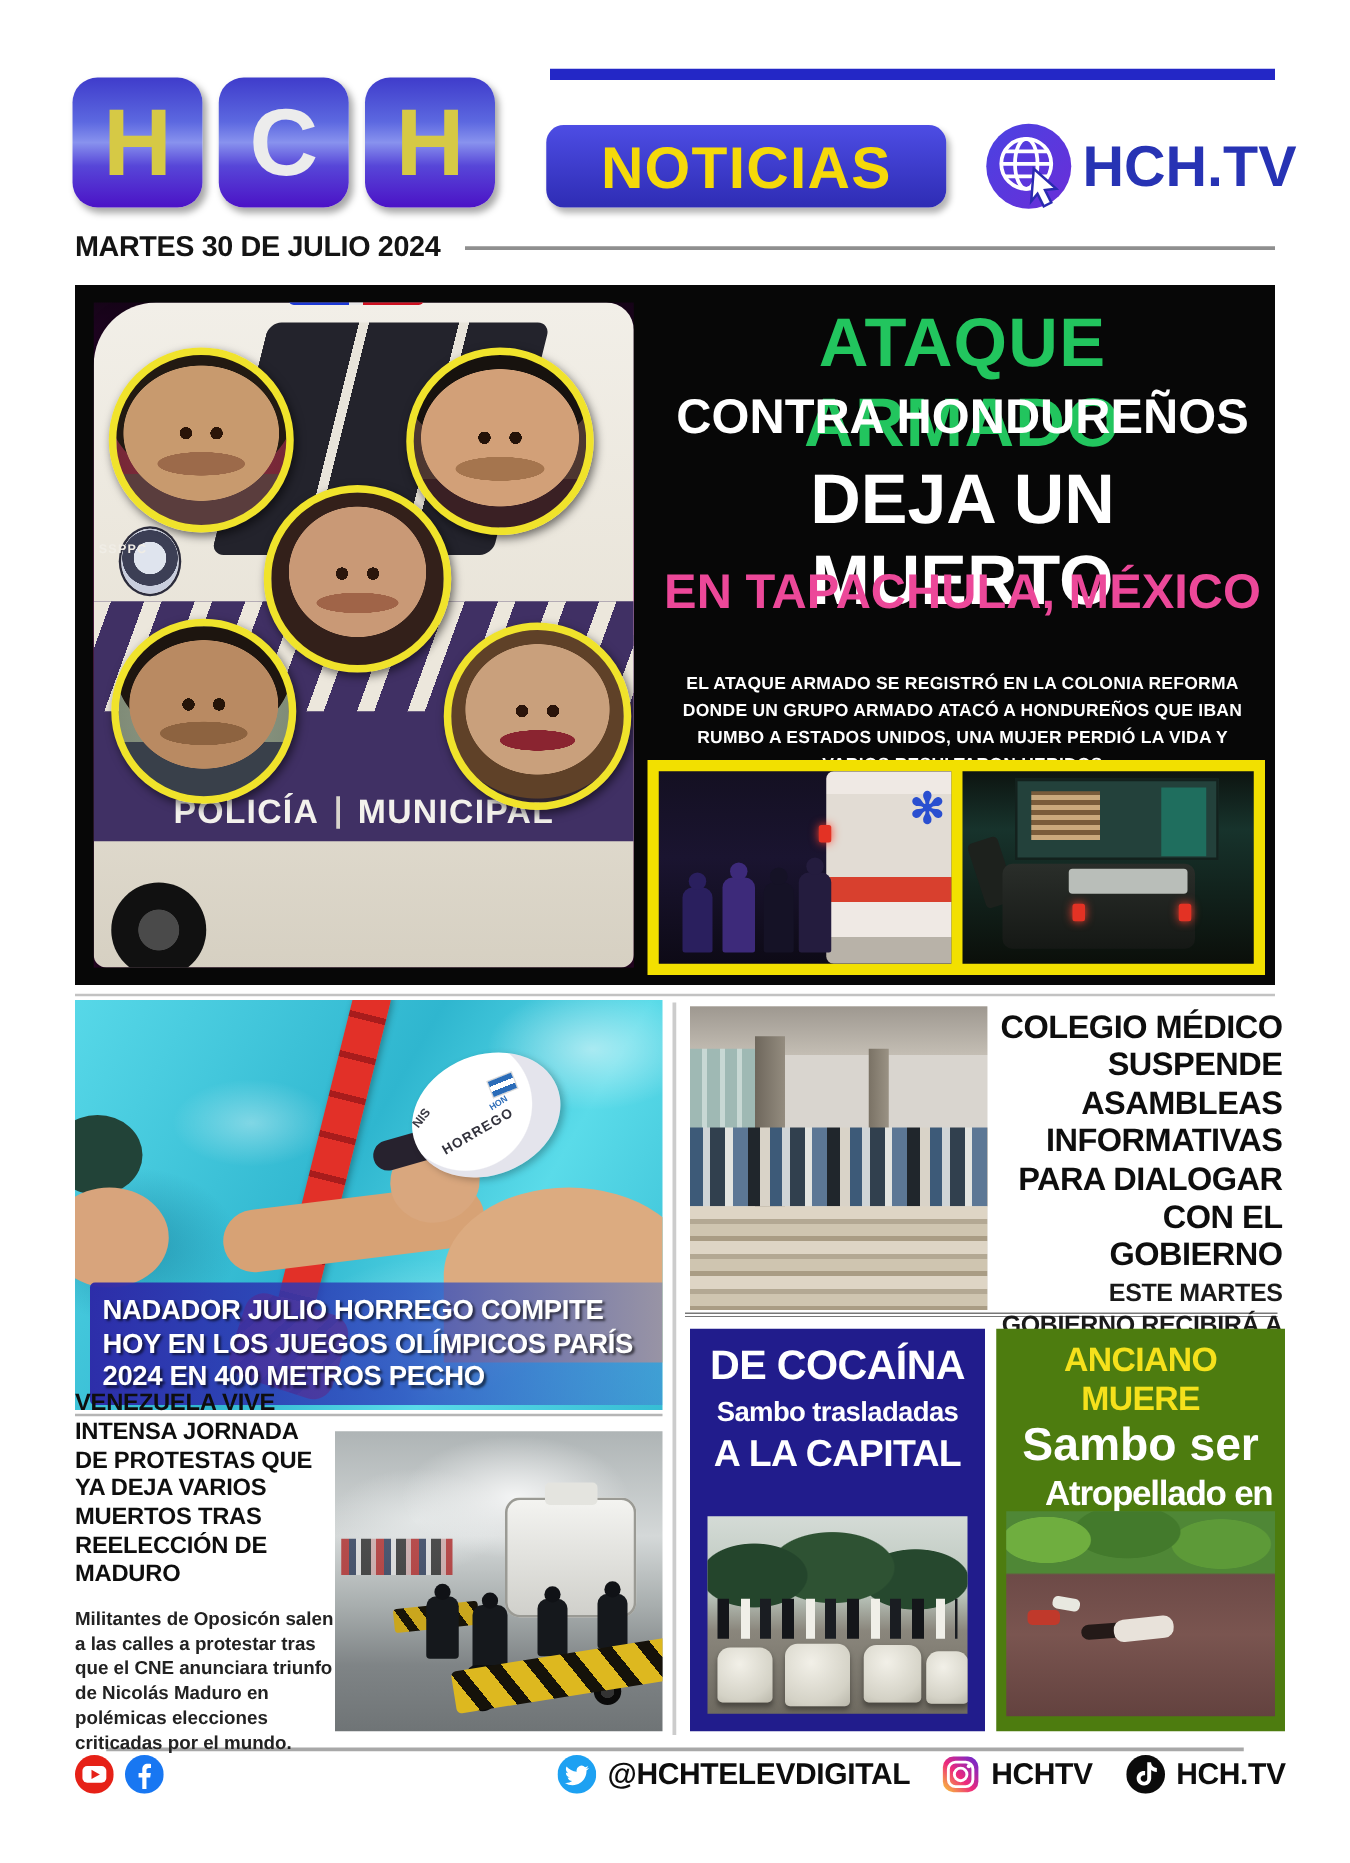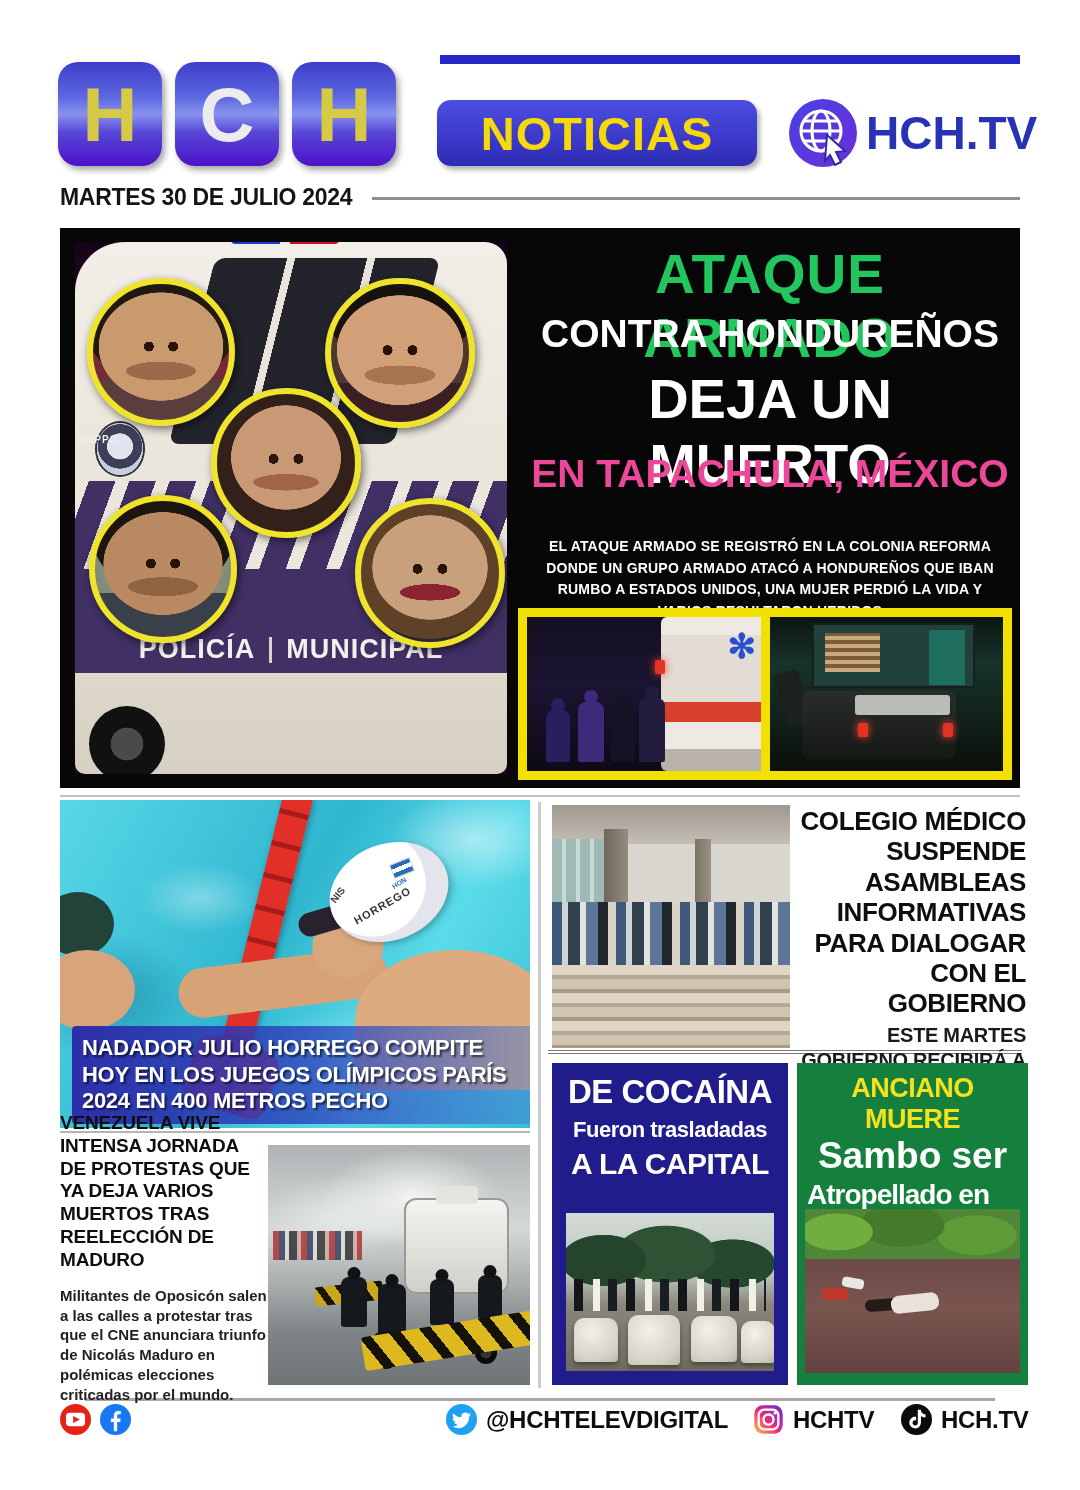--- a/index.html
+++ b/index.html
@@ -172,24 +172,24 @@
        radial-gradient(ellipse 60px 36px at 18% 30%,#24452c 70%,transparent 72%),
        radial-gradient(ellipse 70px 40px at 48% 26%,#2e5233 70%,transparent 72%),
        radial-gradient(ellipse 60px 34px at 80% 32%,#26482e 70%,transparent 72%),
        linear-gradient(180deg,#d4dbd6 0%,#b9c4ba 40%,#8a867c 58%,#6e6a60 100%);}
   .coc-figs{position:absolute;left:4%;top:42%;width:92%;height:20%;
      background:repeating-linear-gradient(90deg,#14161a 0 9px,transparent 9px 19px,#f0efe8 19px 26px,transparent 26px 34px,#1a1d22 34px 43px,transparent 43px 52px);}
   .bundle{position:absolute;border-radius:10px 10px 4px 4px;
      background:radial-gradient(circle at 40% 30%,#f2f0e8,#d4d2c6 70%,#b9b7aa);box-shadow:0 3px 4px rgba(0,0,0,.35);}
 
   
-  .anc{left:797px;top:1063px;width:231px;height:322px;background:#15803d;box-sizing:border-box;padding:8px 10px;}
+  .anc{left:797px;top:1063px;width:231px;height:322px;background:#4d7c0f;box-sizing:border-box;padding:8px 10px;}
   .anc-l1{text-align:center;font-size:27px;font-weight:900;color:#f5e11c;letter-spacing:-.5px;margin-top:2px;}
   .anc-l2{text-align:center;font-size:37px;font-weight:900;color:#fff;margin-top:0px;}
-  .anc-l3{text-align:left;font-size:28px;font-weight:900;color:#fff;letter-spacing:-1px;margin-top:2px;}
+  .anc-l3{text-align:right;font-size:28px;font-weight:900;color:#fff;letter-spacing:-1px;margin-top:2px;}
   .anc-l4{text-align:center;font-size:29px;font-weight:900;color:#fff;margin-top:2px;}
   .anc-photo{position:absolute;left:8px;top:146px;width:215px;height:164px;overflow:hidden;
      background:
        radial-gradient(ellipse 50px 26px at 15% 14%,#6fae3f 70%,transparent 72%),
        radial-gradient(ellipse 60px 30px at 45% 10%,#437a2c 70%,transparent 72%),
        radial-gradient(ellipse 56px 28px at 80% 16%,#5d9a38 70%,transparent 72%),
        linear-gradient(180deg,#4f8736 0 30%,#6d4a47 31%,#7a5550 60%,#63423f 100%);}
   .anc-body-shirt{position:absolute;left:40%;top:52%;width:48px;height:18px;border-radius:8px;background:#e8e2da;transform:rotate(-6deg);}
   .anc-body-dark{position:absolute;left:28%;top:55%;width:34px;height:12px;border-radius:6px;background:#241a18;transform:rotate(-4deg);}
   .anc-debris1{position:absolute;left:8%;top:48%;width:26px;height:12px;border-radius;background:#c0392b;border-radius:4px;}
@@ -388,21 +388,21 @@
     <div class="vp-cop" style="left:80%;top:54%;width:24px;height:44px;"></div>
     <div class="vp-moto" style="left:40%;top:78%;width:40px;height:16px;"></div>
     <div class="vp-wheel" style="left:41%;top:84%;"></div>
     <div class="vp-moto" style="left:78%;top:76%;width:36px;height:14px;"></div>
     <div class="vp-wheel" style="left:79%;top:82%;"></div>
     <div class="vp-barrier"></div>
   </div>
 
   <div class="abs coc">
     <div class="coc-l2">DE COCAÍNA</div>
-    <div class="coc-l3">Fueron trasladadas</div>
+    <div class="coc-l3">Sambo trasladadas</div>
     <div class="coc-l4">A LA CAPITAL</div>
     <div class="coc-photo">
       <div class="coc-figs"></div>
       <div class="bundle" style="left:4%;bottom:6%;width:44px;height:44px;"></div>
       <div class="bundle" style="left:30%;bottom:4%;width:52px;height:50px;"></div>
       <div class="bundle" style="left:60%;bottom:6%;width:46px;height:46px;"></div>
       <div class="bundle" style="left:84%;bottom:5%;width:34px;height:42px;"></div>
     </div>
   </div>
 

